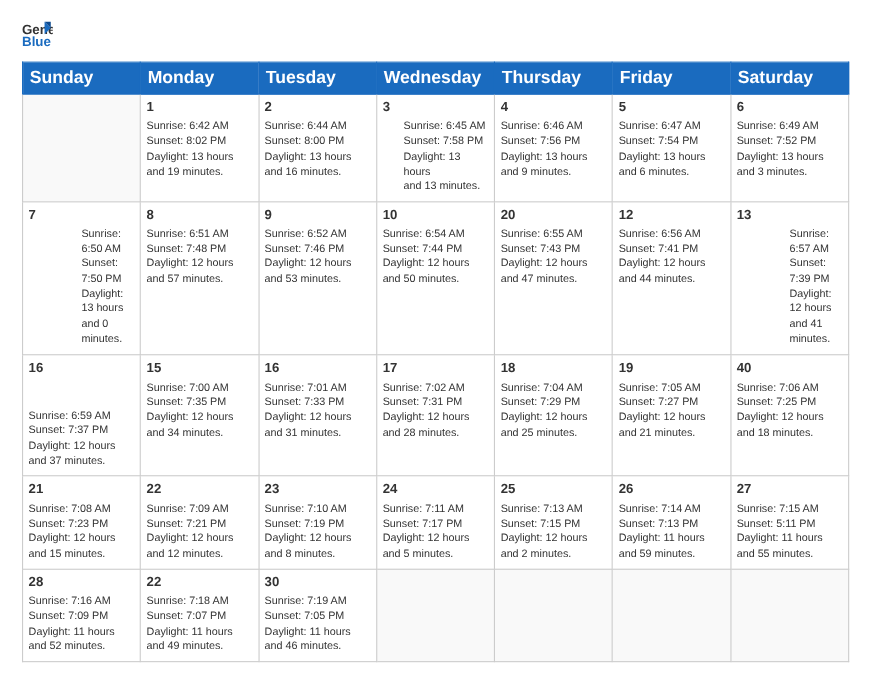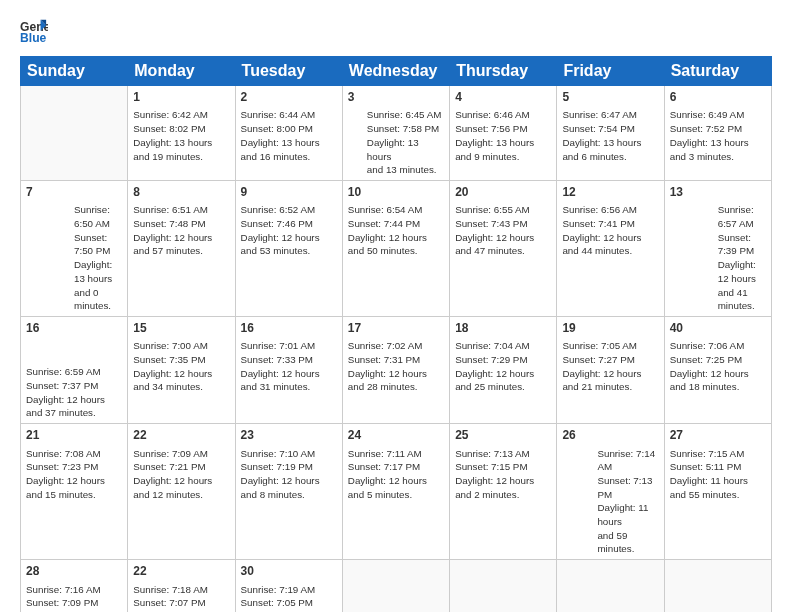--- a/index.html
+++ b/index.html
@@ -298,21 +298,21 @@
           </td>
           <td>
             <span class="day-number">25</span>
             <div class="day-info" style="white-space: pre-line;">Sunrise: 7:13 AM
 Sunset: 7:15 PM
 Daylight: 12 hours
 and 2 minutes.</div>
           </td>
           <td>
             <span class="day-number">26</span>
-            <div class="day-info" style="white-space: pre-line; margin-left: 35px;">Sunrise: 7:14 AM
+            <div class="day-info" style="white-space: pre-line;">Sunrise: 7:14 AM
 Sunset: 7:13 PM
 Daylight: 11 hours
 and 59 minutes.</div>
           </td>
           <td>
             <span class="day-number">27</span>
             <div class="day-info" style="white-space: pre-line;">Sunrise: 7:15 AM
 Sunset: 5:11 PM
 Daylight: 11 hours
 and 55 minutes.</div>

